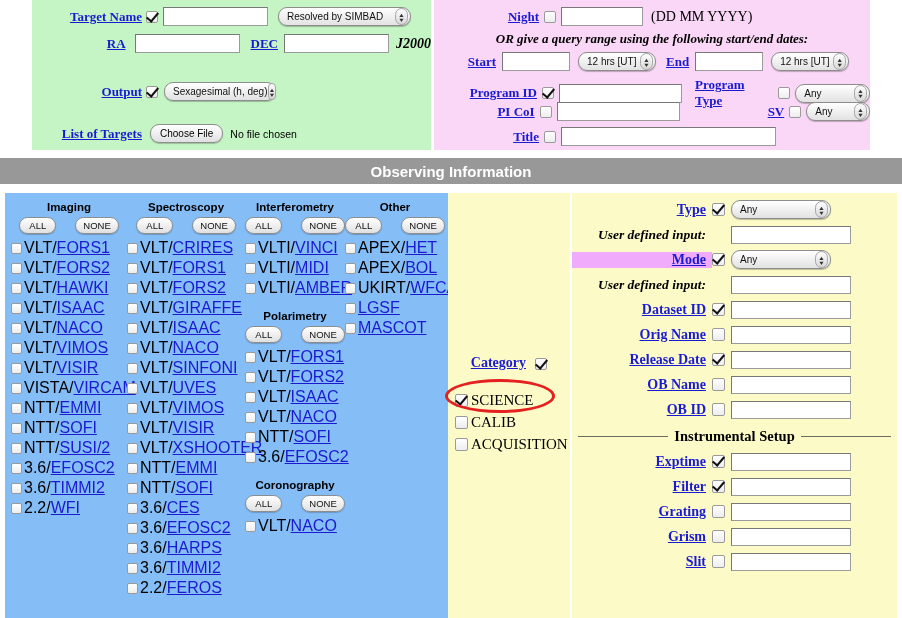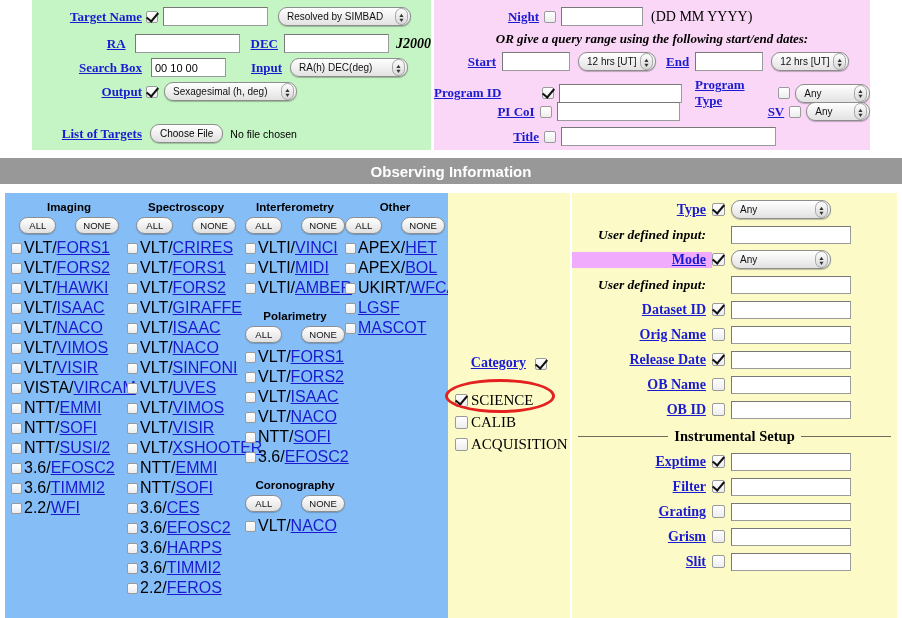--- a/index.html
+++ b/index.html
@@ -207,37 +207,25 @@
   </div>
 
   <div class="row" style="position:absolute; left:0; top:34px; width:399px;">
     <span style="width:110px; text-align:right;" class="lnk">RA</span>
     <input class="txtin" style="width: 105px; margin-left: 9px;" value="">
     <span class="lnk" style="margin-left:11px;">DEC</span>
     <input class="txtin" style="width: 105px; margin-left: 6px;" value="">
     <span class="italic" style="margin-left:7px; font-size:14px;">J2000</span>
   </div>
 
-  <div class="row" style="position:absolute; left:0; top:58px; width:399px;">
-    <span style="width:110px; text-align:right;" class="lnk">Search Box</span>
-    <input class="txtin" style="width: 75px; margin-left: 9px;" value="00 10 00">
-    <span class="lnk" style="margin-left:25px;">Input</span>
-    <span class="sel" style="width:118px; margin-left:8px;">
-      <span>RA(h) DEC(deg)</span>
-      <span class="arrows">
-          <i>▲</i>
-          <i>▼</i>
-        </span>
-    </span>
-  </div>
 
   <div class="row" style="position:absolute; left:0; top:82px; width:399px;">
     <span style="width:110px; text-align:right;" class="lnk">Output</span>
     <span class="cb on" style="margin:0 6px 0 4px;"></span>
-    <span class="sel" style="width:133px;">
+    <span class="sel" style="width:112px;">
       <span>Sexagesimal (h, deg)</span>
       <span class="arrows">
           <i>▲</i>
           <i>▼</i>
         </span>
     </span>
   </div>
 
   <div class="row" style="position:absolute; left:0; top:124px; width:399px;">
     <span style="width:110px; text-align:right;" class="lnk">List of Targets</span>
@@ -271,21 +259,21 @@
     <span class="sel" style="width:78px; margin-left:8px;">
       <span>12 hrs [UT]</span>
       <span class="arrows">
           <i>▲</i>
           <i>▼</i>
         </span>
     </span>
   </div>
 
   <div class="row" style="position:absolute; left:0; top:77px; width:436px;">
-    <span style="width:105px; text-align:left;text-decoration:underline;" class="lnk">Program ID</span>
+    <span style="width:105px; text-align:right;text-decoration:underline;" class="lnk">Program ID</span>
     <span class="cb on" style="margin:0 5px 0 5px;"></span>
     <input class="txtin" style="width: 123px;" value="">
     <span class="lnk" style="margin-left:13px;">Program Type</span>
     <span class="cb" style="margin:0 5px 0 5px;"></span>
     <span class="sel" style="width:76px;">
       <span>Any</span>
       <span class="arrows">
           <i>▲</i>
           <i>▼</i>
         </span>

